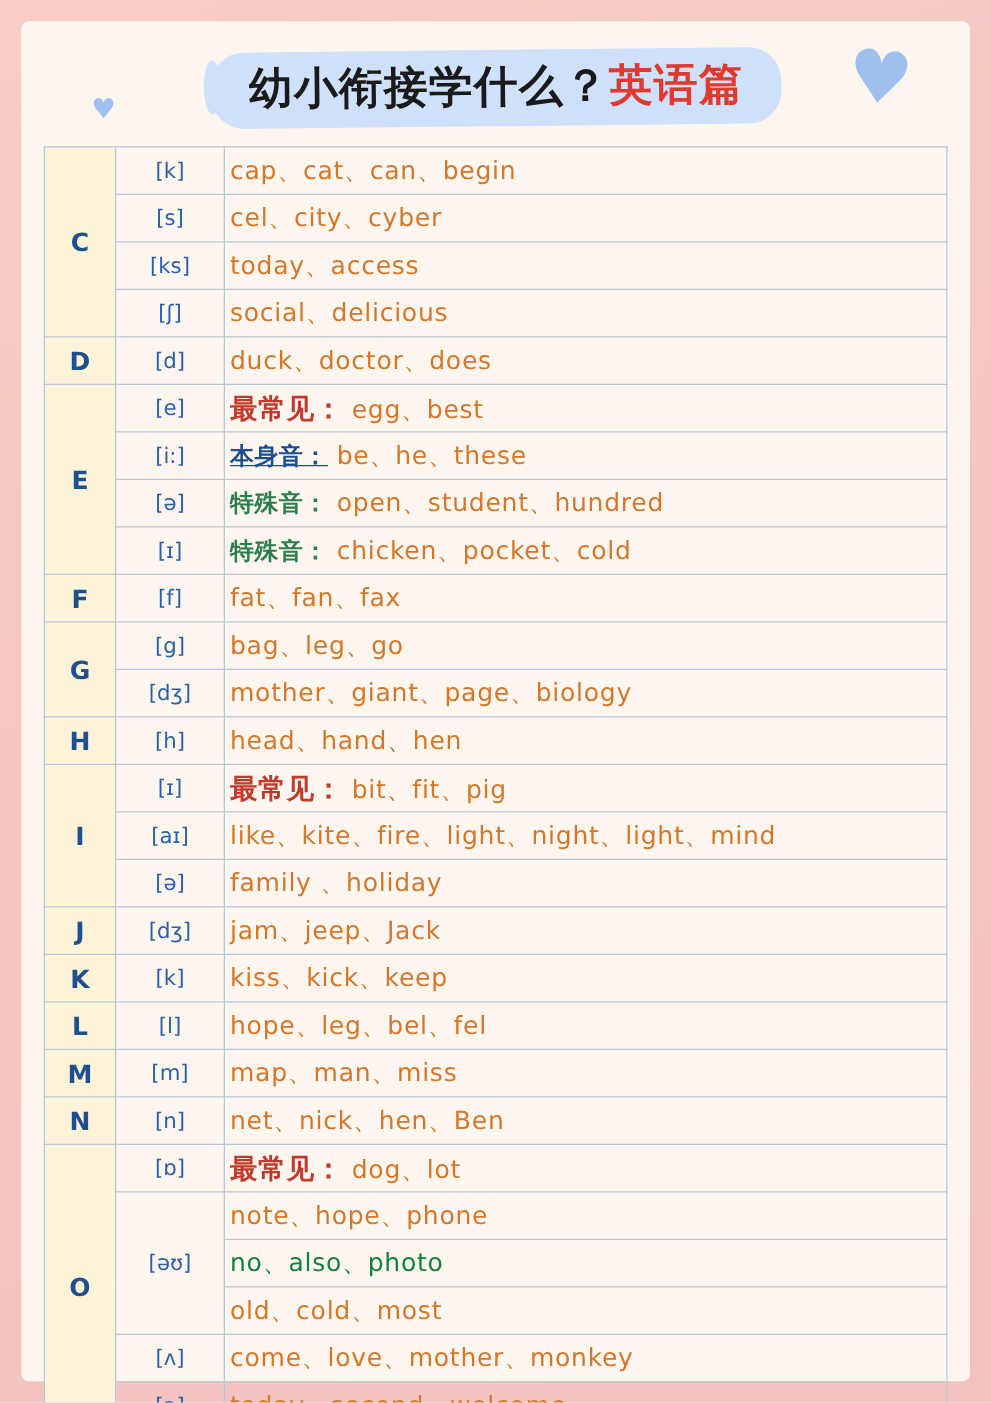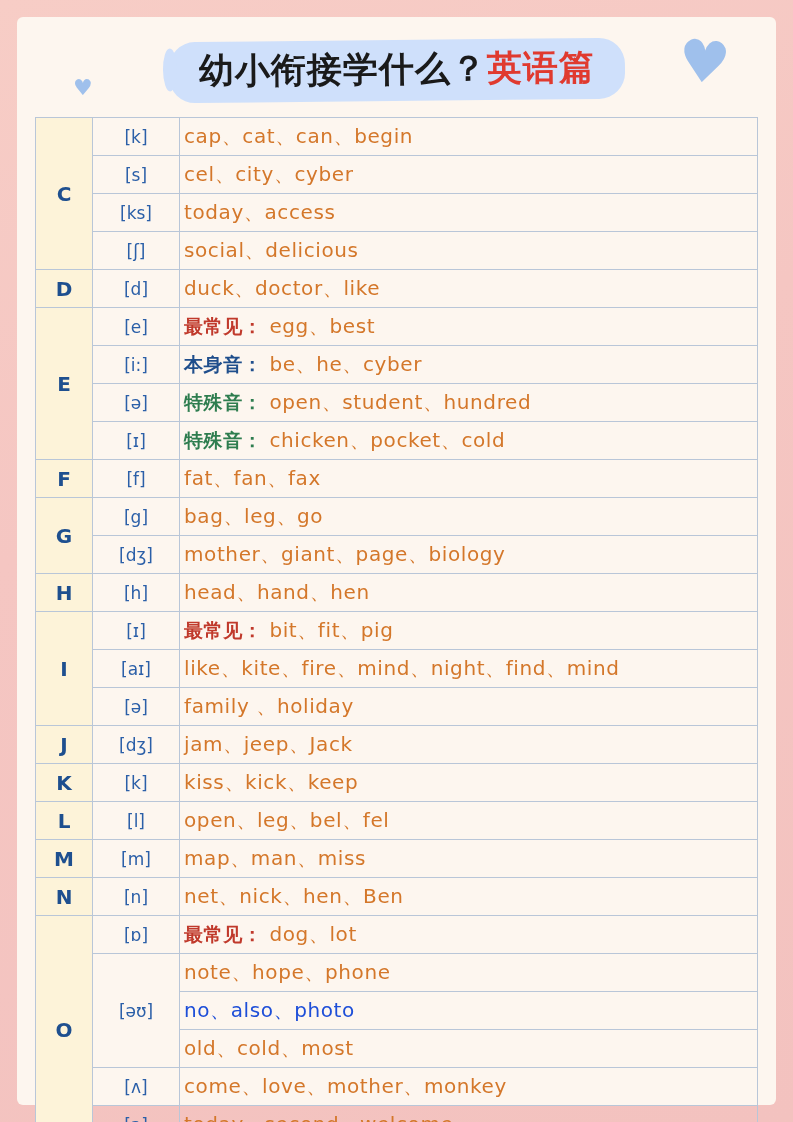--- a/index.html
+++ b/index.html
@@ -117,35 +117,36 @@
     color: #d4772a;
     font-size: 20px;
     letter-spacing: 0.6px;
     font-family: "DejaVu Sans", "Liberation Sans", sans-serif;
     white-space: nowrap;
     overflow: hidden;
   }
   td.words .cn-red {
     color: #c0392b;
     font-weight: bold;
-    font-size: 19px;
+    font-size: 22px;
   }
   td.words .cn-blue {
     color: #1f4e8c;
     font-weight: bold;
     font-size: 19px;
+    text-decoration: underline;
   }
   td.words .cn-green {
     color: #2e7d4f;
     font-weight: bold;
     font-size: 19px;
     margin-top: 28px;
   }
   td.words .word-blue {
-    color: #1d4ed8;
+    color: #15803d;
   }
 </style>
 </head>
 <body>
 
 <div class="page">
   <div class="inner">
 
     <div class="title-wrap">
       <span class="heart-small">♥</span>
@@ -170,30 +171,30 @@
             <td class="ipa">[ks]</td>
             <td class="words"><span>today、access</span></td>
           </tr>
           <tr>
             <td class="ipa">[ʃ]</td>
             <td class="words"><span>social、delicious</span></td>
           </tr>
           <tr>
             <td class="letter" rowspan="1">D</td>
             <td class="ipa">[d]</td>
-            <td class="words"><span>duck、doctor、like</span></td>
+            <td class="words"><span>duck、doctor、does</span></td>
           </tr>
           <tr>
             <td class="letter" rowspan="4">E</td>
             <td class="ipa">[e]</td>
             <td class="words"><span class="cn-red">最常见：</span> <span>egg、best</span></td>
           </tr>
           <tr>
             <td class="ipa">[i:]</td>
-            <td class="words"><span class="cn-blue">本身音：</span> <span>be、he、cyber</span></td>
+            <td class="words"><span class="cn-blue">本身音：</span> <span>be、he、these</span></td>
           </tr>
           <tr>
             <td class="ipa">[ə]</td>
             <td class="words"><span class="cn-green">特殊音：</span> <span>open、student、hundred</span></td>
           </tr>
           <tr>
             <td class="ipa">[ɪ]</td>
             <td class="words"><span class="cn-green">特殊音：</span> <span>chicken、pocket、cold</span></td>
           </tr>
           <tr>
@@ -215,40 +216,40 @@
             <td class="ipa">[h]</td>
             <td class="words"><span>head、hand、hen</span></td>
           </tr>
           <tr>
             <td class="letter" rowspan="3">I</td>
             <td class="ipa">[ɪ]</td>
             <td class="words"><span class="cn-red">最常见：</span> <span>bit、fit、pig</span></td>
           </tr>
           <tr>
             <td class="ipa">[aɪ]</td>
-            <td class="words"><span>like、kite、fire、mind、night、find、mind</span></td>
+            <td class="words"><span>like、kite、fire、light、night、light、mind</span></td>
           </tr>
           <tr>
             <td class="ipa">[ə]</td>
             <td class="words"><span>family 、holiday</span></td>
           </tr>
           <tr>
             <td class="letter" rowspan="1">J</td>
             <td class="ipa">[dʒ]</td>
             <td class="words"><span>jam、jeep、Jack</span></td>
           </tr>
           <tr>
             <td class="letter" rowspan="1">K</td>
             <td class="ipa">[k]</td>
             <td class="words"><span>kiss、kick、keep</span></td>
           </tr>
           <tr>
             <td class="letter" rowspan="1">L</td>
             <td class="ipa">[l]</td>
-            <td class="words"><span>open、leg、bel、fel</span></td>
+            <td class="words"><span>hope、leg、bel、fel</span></td>
           </tr>
           <tr>
             <td class="letter" rowspan="1">M</td>
             <td class="ipa">[m]</td>
             <td class="words"><span>map、man、miss</span></td>
           </tr>
           <tr>
             <td class="letter" rowspan="1">N</td>
             <td class="ipa">[n]</td>
             <td class="words"><span>net、nick、hen、Ben</span></td>

